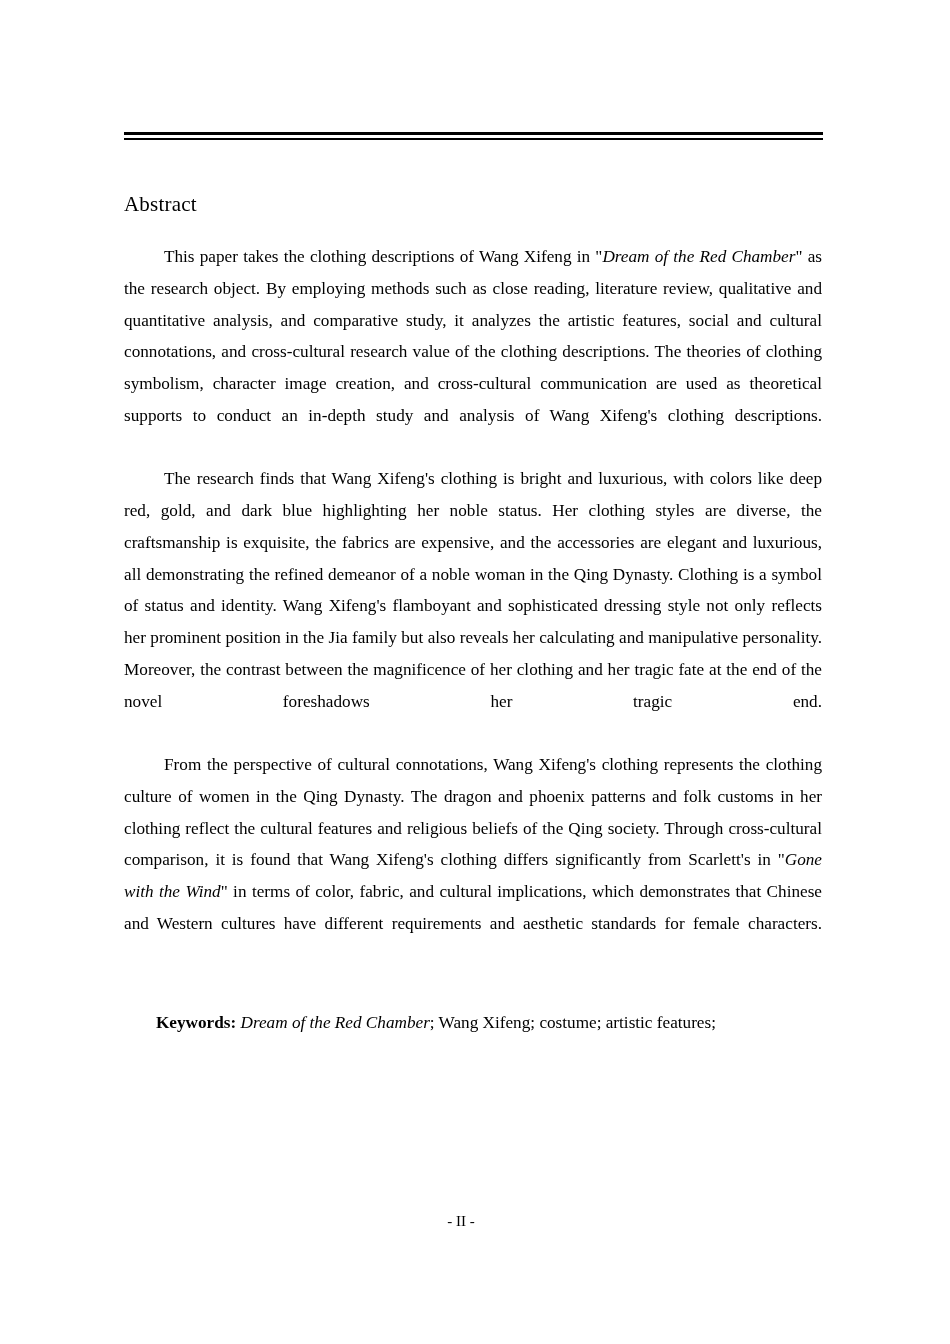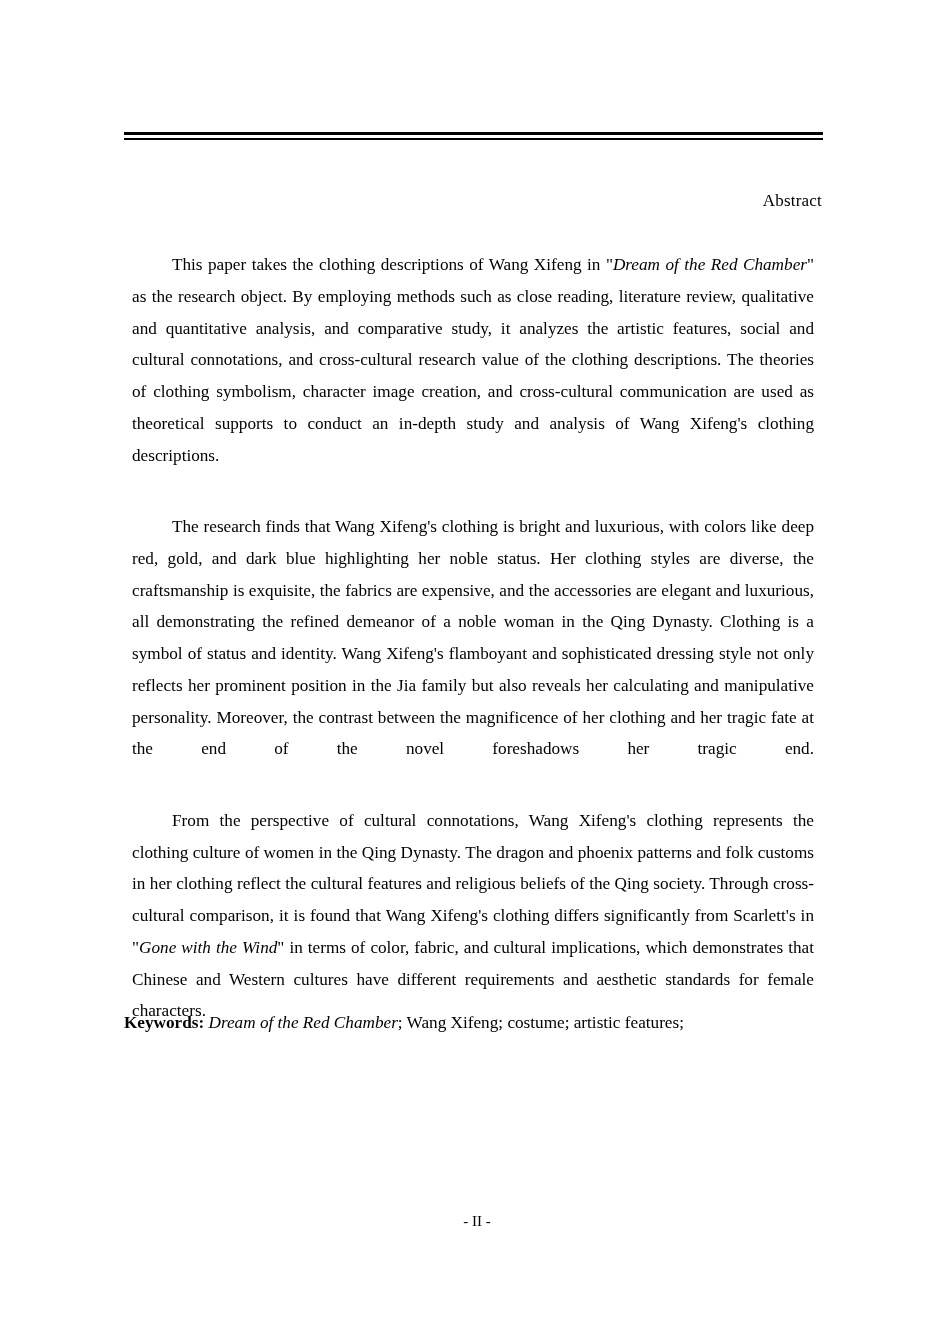--- a/index.html
+++ b/index.html
@@ -42,36 +42,36 @@
     height: 2px;
     background: #000000;
   }
 
   
   .doc-title {
     position: absolute;
     left: 124px;
     top: 174px;
     width: 698px;
-    text-align: right;
-    font-size: 17px;
+    text-align: left;
+    font-size: 21px;
     font-weight: normal;
     line-height: 32px;
     letter-spacing: 0.2px;
   }
 
   
   .body-block {
     position: absolute;
     left: 124px;
     top: 241px;
     width: 698px;
   }
   .para {
-    margin: 8px;
+    margin: 0;
     font-size: 17.2px;
     line-height: 31.75px;
     text-align: justify;
     text-justify: inter-word;
     text-indent: 40px;
     hyphens: none;
   }
   .para:last-child {
     text-align: justify;
     font-family: Liberation Serif, serif;
@@ -97,32 +97,33 @@
     top: 1007px;
     width: 698px;
     font-size: 17.2px;
     line-height: 31.75px;
   }
   .keywords-line1 {
     white-space: nowrap;
   }
   .kw-label {
     font-weight: bold;
+    margin-left: 32px;
   }
   .kw-title {
     font-style: italic;
   }
   .keywords-line2 {
     padding-left: 98px;
   }
 
   
   .page-footer {
     position: absolute;
-    left: 128px;
+    left: 112px;
     top: 1211px;
     width: 698px;
     text-align: center;
     font-size: 15px;
     line-height: 20px;
   }
 </style>
 </head>
 <body>
 

